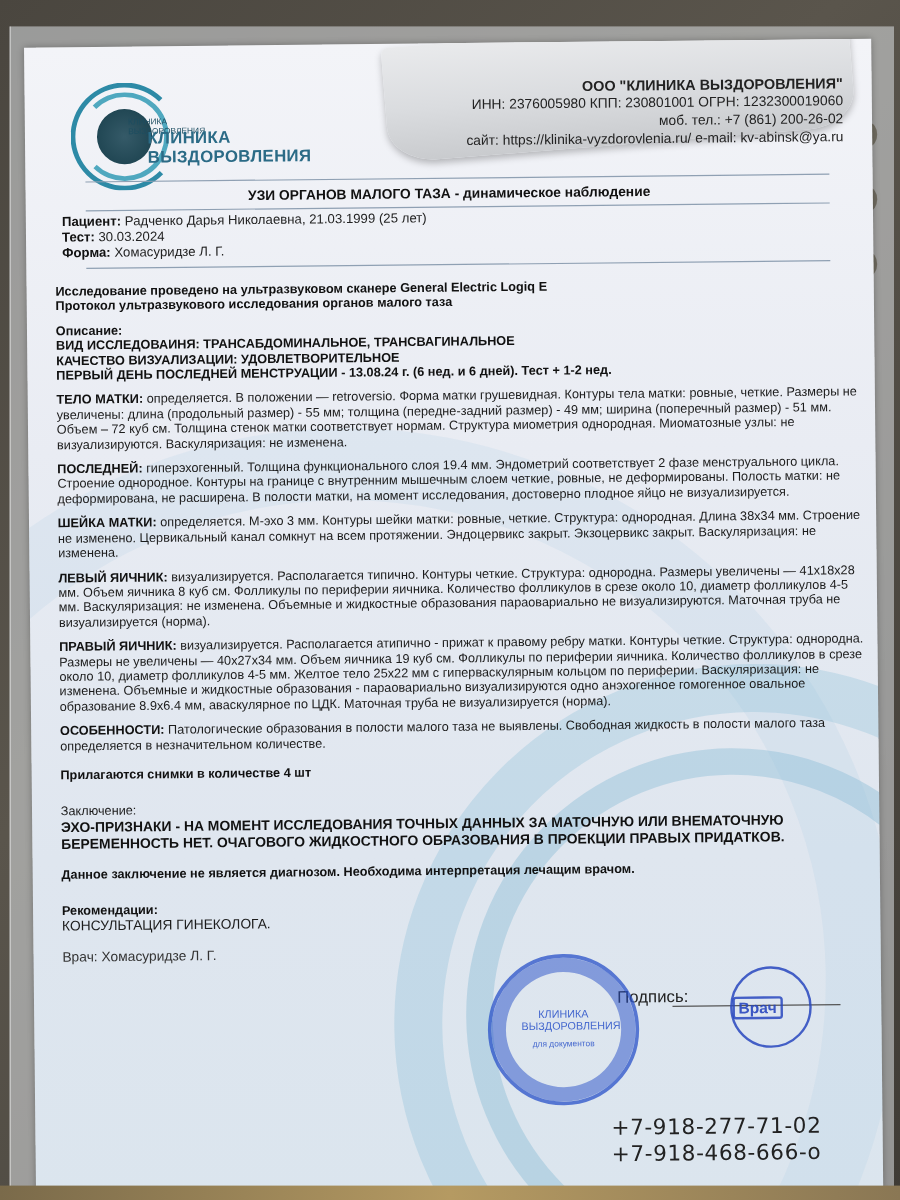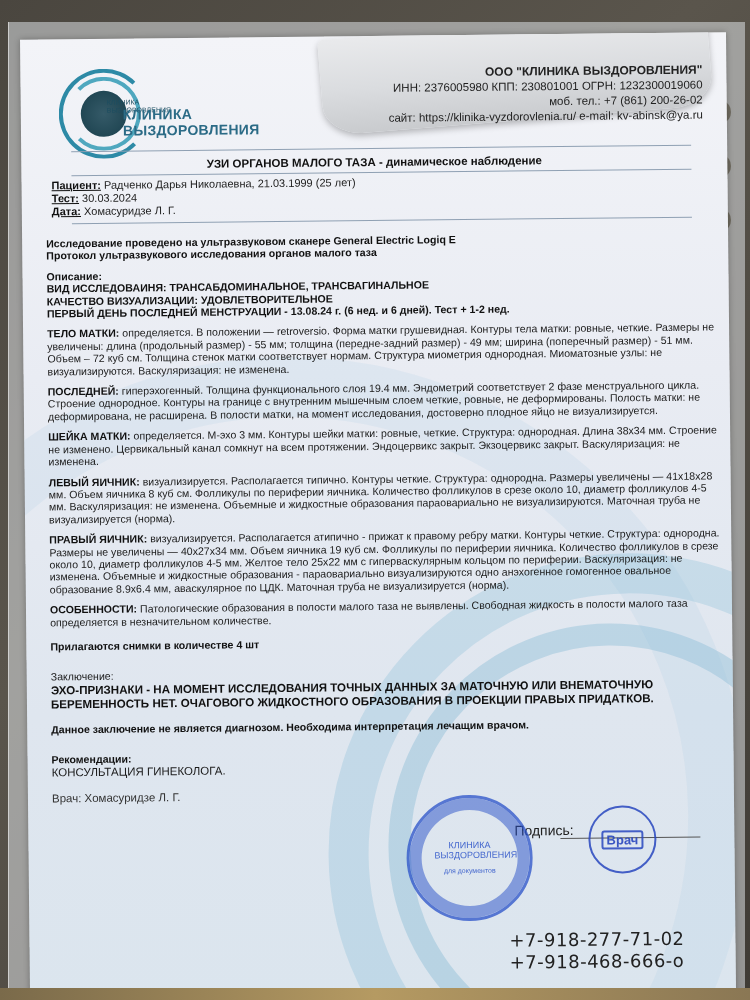--- a/index.html
+++ b/index.html
@@ -37,37 +37,37 @@
   .logo { position:absolute; left:38px; top:30px; width:90px; height:90px; }
   .logo-ring { position:absolute; border-radius:50%; border:4px solid #2d8aa6; border-right-color:transparent; }
   .logo-core { position:absolute; left:22px; top:22px; width:46px; height:46px; border-radius:50%; background:radial-gradient(circle,#355a68 0%,#214754 70%); }
   .logo-text { position:absolute; left:102px; top:68px; color:#2b6b86; font-weight:bold; font-size:14px; line-height:16px; letter-spacing:0.3px; }
   .logo-small { position:absolute; left:86px; top:60px; font-size:7px; color:#1d4d60; line-height:8px; }
   .org { position:absolute; right:24px; top:30px; text-align:right; font-size:11.5px; color:#222; line-height:15px; z-index:6; }
   .org .name { font-weight:bold; font-size:12px; }
   .hr { position:absolute; left:50px; width:620px; height:1px; background:#8fa0b3; }
   .doc-title { position:absolute; left:0; width:706px; top:120px; text-align:center; font-weight:bold; font-size:11.5px; color:#111; }
   .patient { position:absolute; left:30px; top:140px; font-size:11px; line-height:13px; color:#222; }
-  .patient b { color:#111;text-decoration:underline; }
+  .patient b { color:#111; }
   .body-text { position:absolute; left:24px; top:198px; width:672px; font-size:10.6px; line-height:12.4px; color:#1c1c1c; }
   .body-text p { margin:0 0 8px 0; }
   .body-text .tight { margin:0; }
   .b { font-weight:bold; color:#111; }
   .conclusion { font-weight:bold; font-size:11.6px; line-height:14px; color:#111; }
   .stamp-round {
     position:absolute; left:378px; top:760px; width:120px; height:120px; border-radius:50%;
     border:3px solid rgba(40,80,200,0.75);
     box-shadow: inset 0 0 0 10px rgba(255,255,255,0), inset 0 0 0 12px rgba(40,80,200,0.5);
     color:rgba(40,80,200,0.85); font-size:9px; text-align:center; display:flex; align-items:center; justify-content:center;
   }
   .stamp-inner { width:70px; font-size:9px; line-height:10px; }
   .stamp-doc {
-    position:absolute; left:560px; top:772px; width:64px; height:64px; border-radius:50%;
+    position:absolute; left:580px; top:772px; width:64px; height:64px; border-radius:50%;
     border:2px solid rgba(40,70,190,0.85); color:rgba(40,70,190,0.9);
-    display:flex; align-items:center; justify-content:center;
+    display:flex; align-items:center; justify-content:flex-start;
   }
   .stamp-doc .word { border:2px solid rgba(40,70,190,0.85); padding:0 3px; font-size:13px; font-weight:bold; border-radius:3px; }
   .sign-label { position:absolute; left:486px; top:788px; font-size:14px; color:#222; }
   .sign-line { position:absolute; left:532px; top:804px; width:140px; height:1px; background:#555; }
   .phones { position:absolute; left:480px; top:895px; font-family:"DejaVu Sans", sans-serif; font-size:18px; line-height:22px; color:#222; letter-spacing:0.5px; }
   .bottom-strip { position:absolute; left:0; bottom:0; width:750px; height:12px; background:linear-gradient(90deg,#7a6a4a,#b59a62,#8a7754); }
 </style>
 </head>
 <body>
 
@@ -106,21 +106,21 @@
   </div>
 
   <div class="hr" style="top:112px;"></div>
 
   <div class="doc-title">УЗИ ОРГАНОВ МАЛОГО ТАЗА - динамическое наблюдение</div>
   <div class="hr" style="top:136px;"></div>
 
   <div class="patient">
     <div><b>Пациент:</b> <span>Радченко Дарья Николаевна, 21.03.1999 (25 лет)</span></div>
     <div><b>Тест:</b> <span>30.03.2024</span></div>
-    <div><b>Дата:</b> <span>Хомасуридзе Л. Г.</span></div>
+    <div><b>Форма:</b> <span>Хомасуридзе Л. Г.</span></div>
   </div>
   <div class="hr" style="top:184px;"></div>
 
   <div class="body-text">
     <p class="tight b">Исследование проведено на ультразвуковом сканере General Electric Logiq E</p>
     <p class="b">Протокол ультразвукового исследования  органов малого таза</p>
 
     <p class="tight b">Описание:</p>
     <p class="tight b">ВИД ИССЛЕДОВАИНЯ: ТРАНСАБДОМИНАЛЬНОЕ, ТРАНСВАГИНАЛЬНОЕ</p>
     <p class="tight b">КАЧЕСТВО ВИЗУАЛИЗАЦИИ: УДОВЛЕТВОРИТЕЛЬНОЕ</p>

